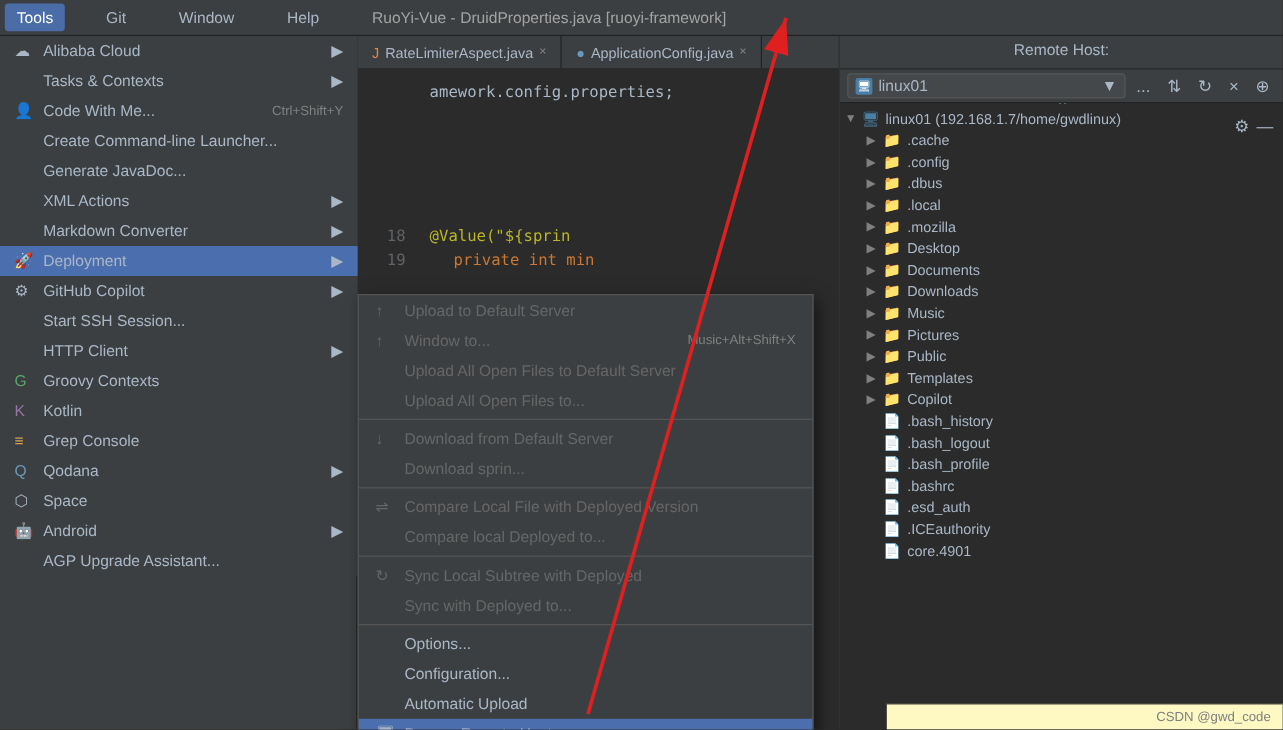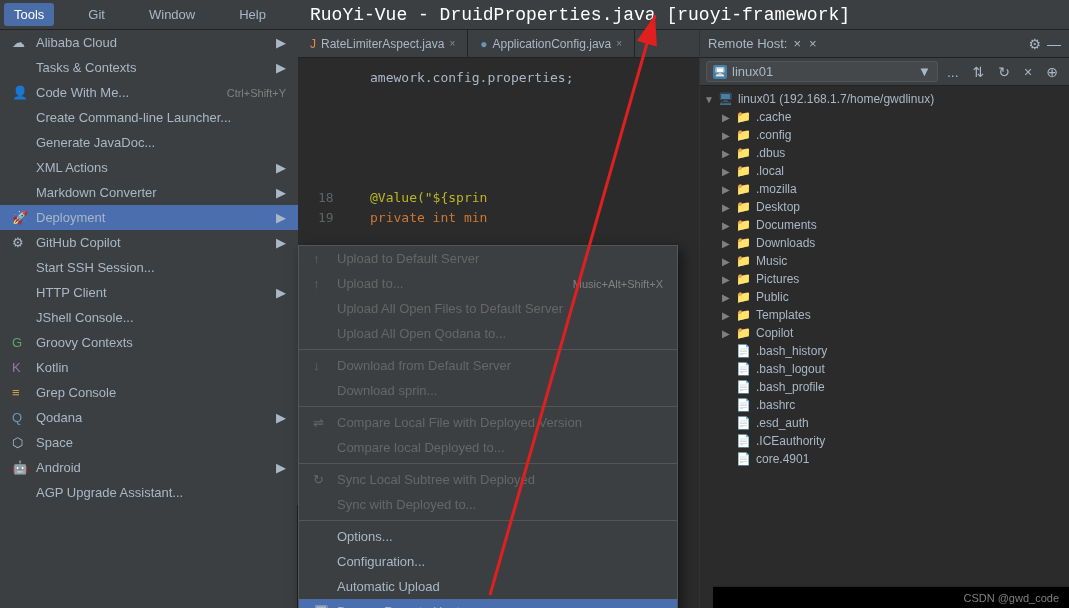--- a/index.html
+++ b/index.html
@@ -18,24 +18,23 @@
     .menu-bar {
       display: flex;
       align-items: center;
       height: 30px;
       background: #3c3f41;
       border-bottom: 1px solid #222;
       padding: 0 4px;
       gap: 24px;
     }
     .menu-bar-title {
-      color: #ffffff;
-      font-size: 18px;
+      color: #a3a3a3;
+      font-size: 13px;
       margin-left: 10px;
-      font-family: Liberation Mono, monospace;
     }
     .menu-item {
       padding: 4px 10px;
       cursor: pointer;
       color: #a9b7c6;
       font-size: 13px;
       border-radius: 3px;
     }
     .menu-item:hover, .menu-item.active {
       background: #4c5052;
@@ -89,30 +88,31 @@
     }
     .editor-content {
       padding: 10px 20px;
       font-family: 'Consolas', monospace;
       font-size: 13px;
       line-height: 20px;
       color: #a9b7c6;
     }
     .code-line {
       display: flex;
-      gap: 32px;
+      gap: 20px;
     }
     .line-number {
       color: #606366;
       min-width: 20px;
+      text-align: right;
       user-select: none;
     }
     .code-text { color: #a9b7c6; }
     .code-annotation { color: #bbb529; }
-    .code-keyword { color: #cc7832; }
+    .code-keyword { color: #cc7832; margin-left: 20px; }
 
     
     .dropdown-menu {
       position: absolute;
       left: 0;
       top: 0;
       width: 298px;
       background: #3c3f41;
       z-index: 10;
     }
@@ -192,20 +192,21 @@
       flex-direction: column;
     }
     .remote-header {
       display: flex;
       align-items: center;
       background: #3c3f41;
       padding: 4px 8px;
       border-bottom: 1px solid #222;
       gap: 6px;
       height: 28px;
+      flex-direction: column;
     }
     .remote-header-icons {
       display: flex;
       gap: 6px;
       margin-left: auto;
       align-items: center;
     }
     .remote-header-icon {
       color: #a9b7c6;
       cursor: pointer;
@@ -289,23 +290,23 @@
       height: 100%;
       pointer-events: none;
       z-index: 100;
     }
 
     
     .status-bar {
       position: absolute;
       bottom: 0;
       right: 0;
-      width: 356px;
+      width: 330px;
       height: 22px;
-      background: #000000;
+      background: #fef9c3;
       display: flex;
       align-items: center;
       justify-content: flex-end;
       padding: 0 10px;
       font-size: 11px;
       color: #808080;
       border-top: 1px solid #222;
     }
 
     .groovy-icon { color: #59a869; }
@@ -374,24 +375,20 @@
       <div class="dropdown-item">
         <span class="item-icon"></span>
         <span>Start SSH Session...</span>
       </div>
       <div class="dropdown-item">
         <span class="item-icon"></span>
         <span>HTTP Client</span>
         <span class="item-arrow">▶</span>
       </div>
       <div class="dropdown-item">
-        <span class="item-icon"></span>
-        <span>JShell Console...</span>
-      </div>
-      <div class="dropdown-item">
         <span class="item-icon groovy-icon">G</span>
         <span>Groovy Contexts</span>
       </div>
       <div class="dropdown-item">
         <span class="item-icon kotlin-icon">K</span>
         <span>Kotlin</span>
       </div>
       <div class="dropdown-item">
         <span class="item-icon grep-icon">≡</span>
         <span>Grep Console</span>
@@ -416,30 +413,30 @@
       </div>
     </div>
 
     <div class="sub-menu">
       <div class="sub-menu-item disabled">
         <span class="item-icon">↑</span>
         <span>Upload to Default Server</span>
       </div>
       <div class="sub-menu-item disabled">
         <span class="item-icon">↑</span>
-        <span>Upload to...</span>
+        <span>Window to...</span>
         <span class="item-shortcut">Music+Alt+Shift+X</span>
       </div>
       <div class="sub-menu-item disabled">
         <span class="item-icon"></span>
         <span>Upload All Open Files to Default Server</span>
       </div>
       <div class="sub-menu-item disabled">
         <span class="item-icon"></span>
-        <span>Upload All Open Qodana to...</span>
+        <span>Upload All Open Files to...</span>
       </div>
       <div class="sub-menu-divider"></div>
       <div class="sub-menu-item disabled">
         <span class="item-icon">↓</span>
         <span>Download from Default Server</span>
       </div>
       <div class="sub-menu-item disabled">
         <span class="item-icon"></span>
         <span>Download sprin...</span>
       </div>

